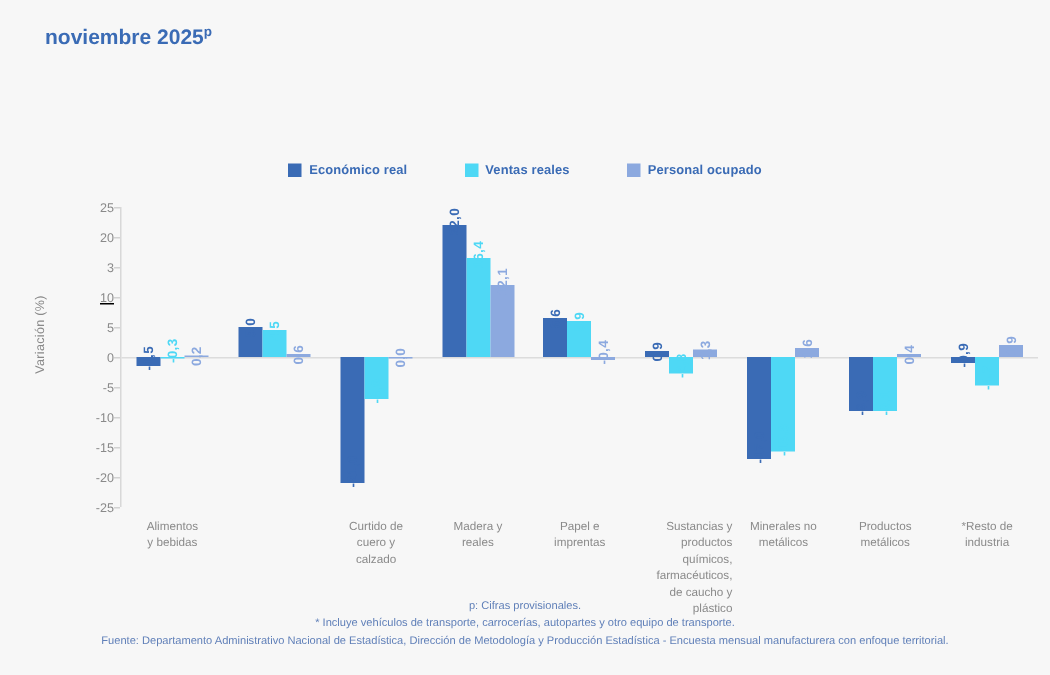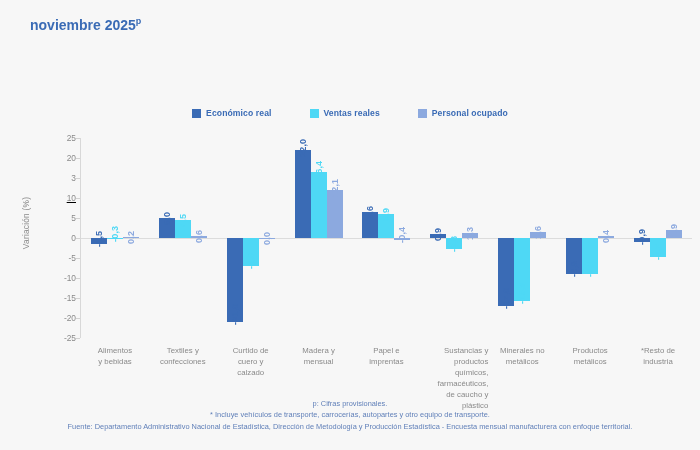--- a/index.html
+++ b/index.html
@@ -437,27 +437,25 @@
           <div class="bar-slot">
             <div class="bar" style="background: rgb(140, 169, 223); top: 92.4px; height: 7.6px;"></div>
             <div class="bar-value pos" style="color: rgb(140, 169, 223); left: 13px; top: 89.4px;">1,9</div>
           </div>
         </div>
       </div>
     </div>
   <div id="cat-labels">
       <div class="cat-label" style="left: 0px; width: 67.8889px;">Alimentos
 y bebidas</div>
-      <div class="cat-label" style="left: 67.8889px; width: 67.8889px;">Textiles y
-confecciones</div>
       <div class="cat-label" style="left: 135.778px; width: 67.8889px;">Curtido de
 cuero y
 calzado</div>
       <div class="cat-label" style="left: 203.667px; width: 67.8889px;">Madera y
-mensual</div>
+reales</div>
       <div class="cat-label" style="left: 271.556px; width: 67.8889px;">Papel e
 imprentas</div>
       <div class="cat-label" style="left: 339.444px; width: 67.8889px; text-align: right;">Sustancias y
 productos
 químicos,
 farmacéuticos,
 de caucho y
 plástico</div>
       <div class="cat-label" style="left: 407.333px; width: 67.8889px;">Minerales no
 metálicos</div>

